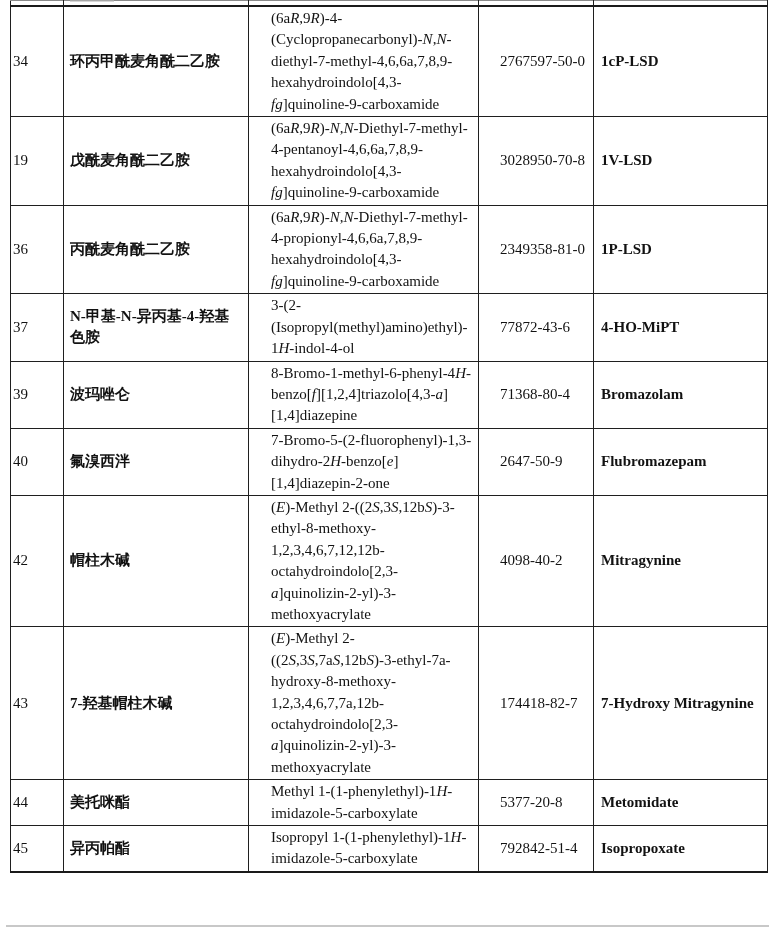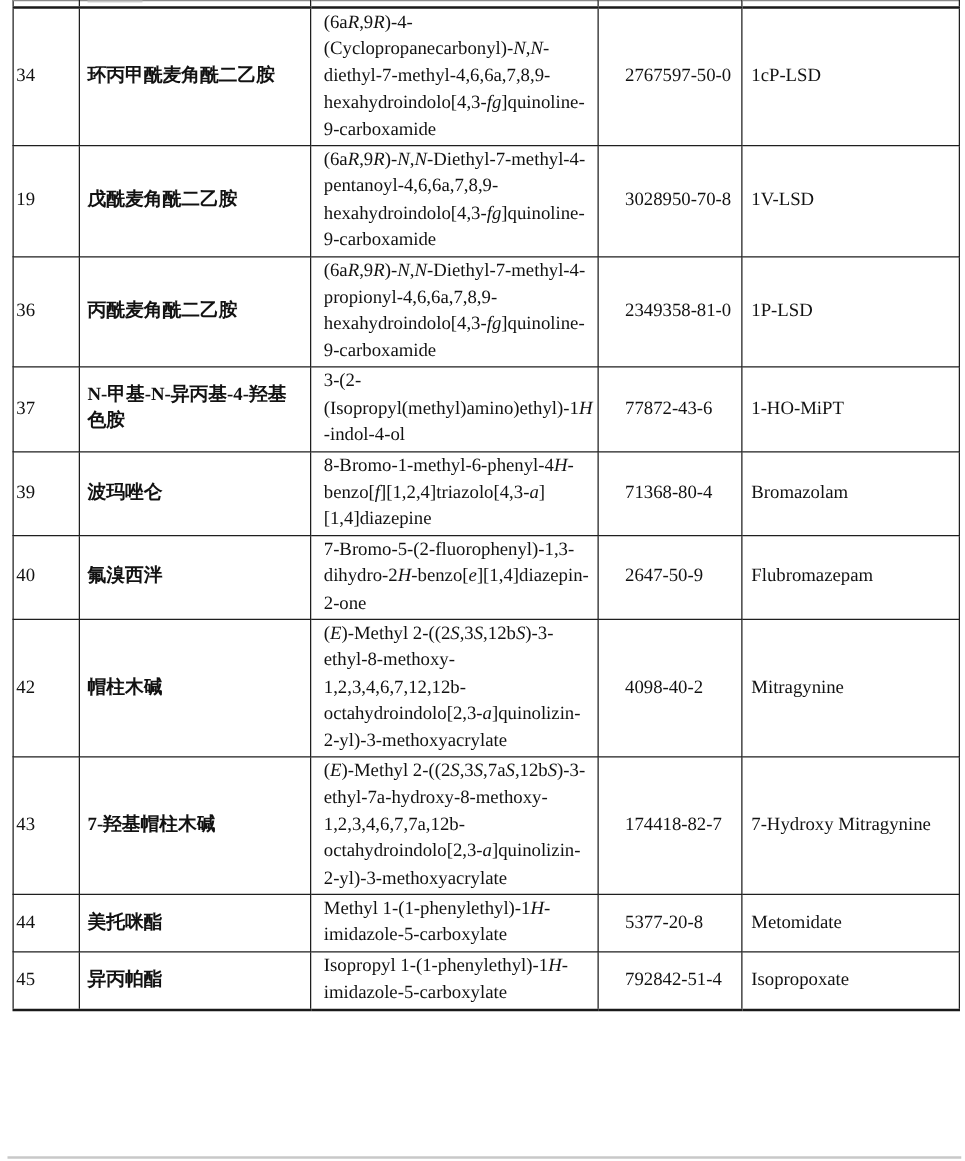--- a/index.html
+++ b/index.html
@@ -27,23 +27,23 @@
     background:#ffffff;
   }
   tr.sliver-row td{
     height:4px;
     padding:0;
     border-top:1px solid #8a8a8a;
     border-bottom:2px solid #1a1a1a;
   }
   .c-no{text-align:left;padding:1px 2px;}
   .c-cn{padding-left:6px;font-weight:bold;}
-  .c-chem{overflow-wrap:break-word;word-wrap:break-word;padding-left:10px;padding-right:3px;}
+  .c-chem{overflow-wrap:break-word;word-wrap:break-word;padding-left:22px;padding-right:3px;}
   .c-cas{padding-left:21px;}
-  .c-common{padding-left:7px;}
+  .c-common{padding-left:7px;font-weight:bold;}
   tr.data-row:last-child td{border-bottom:2px solid #1a1a1a;}
   .bottom-scan-line{
     position:absolute;left:6px;right:3px;top:925px;height:2px;
     background:#9a9a9a;opacity:.55;
   }
   .clipped-text-remnant{
     position:absolute;left:70px;top:0;width:44px;height:2px;
     background:#b9b9b9;opacity:.6;
   }
   i{font-style:italic;}
@@ -88,21 +88,21 @@
       <td class="c-cn">丙酰麦角酰二乙胺</td>
       <td class="c-chem">(6a<i>R</i>,9<i>R</i>)-<i>N</i>,<i>N</i>-Diethyl-7-methyl-4-propionyl-4,6,6a,7,8,9-hexahydroindolo[4,3-<i>fg</i>]quinoline-9-carboxamide</td>
       <td class="c-cas">2349358-81-0</td>
       <td class="c-common">1P-LSD</td>
     </tr>
         <tr class="data-row">
       <td class="c-no">37</td>
       <td class="c-cn">N-甲基-N-异丙基-4-羟基色胺</td>
       <td class="c-chem">3-(2-(Isopropyl(methyl)amino)ethyl)-1<i>H</i>-indol-4-ol</td>
       <td class="c-cas">77872-43-6</td>
-      <td class="c-common">1-HO-MiPT</td>
+      <td class="c-common">4-HO-MiPT</td>
     </tr>
         <tr class="data-row">
       <td class="c-no">39</td>
       <td class="c-cn">波玛唑仑</td>
       <td class="c-chem">8-Bromo-1-methyl-6-phenyl-4<i>H</i>-benzo[<i>f</i>][1,2,4]triazolo[4,3-<i>a</i>][1,4]diazepine</td>
       <td class="c-cas">71368-80-4</td>
       <td class="c-common">Bromazolam</td>
     </tr>
         <tr class="data-row">
       <td class="c-no">40</td>

